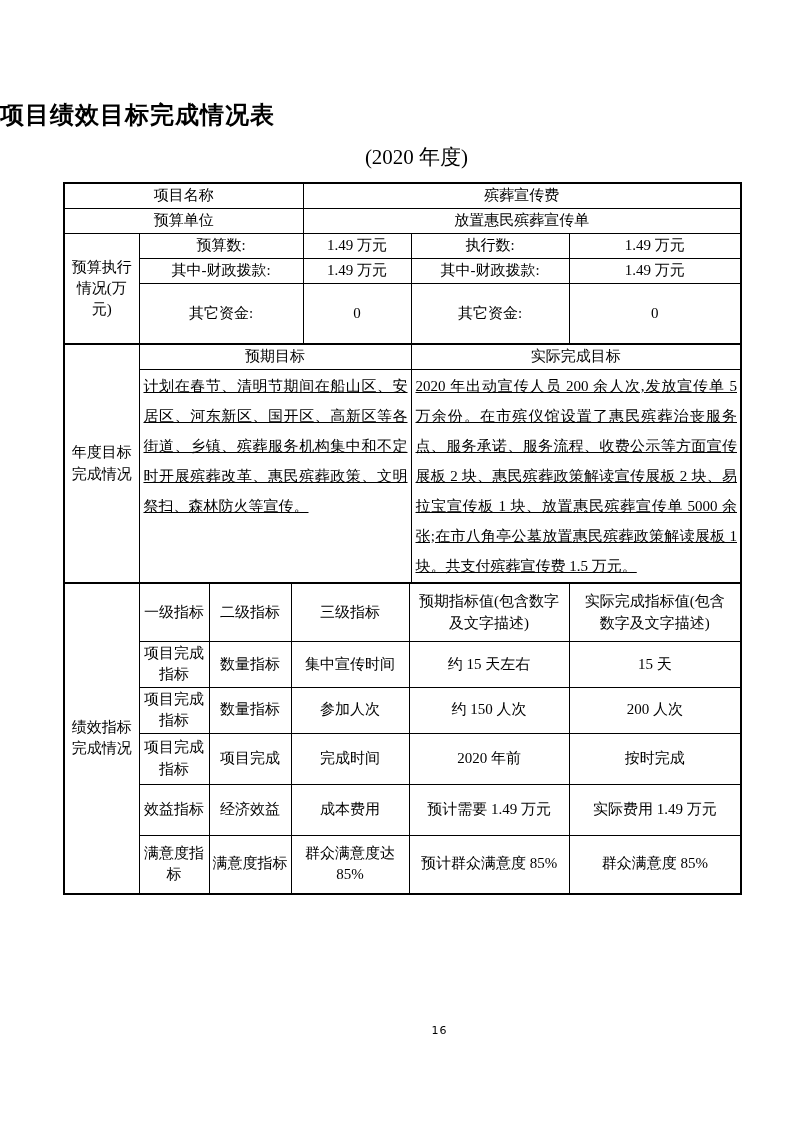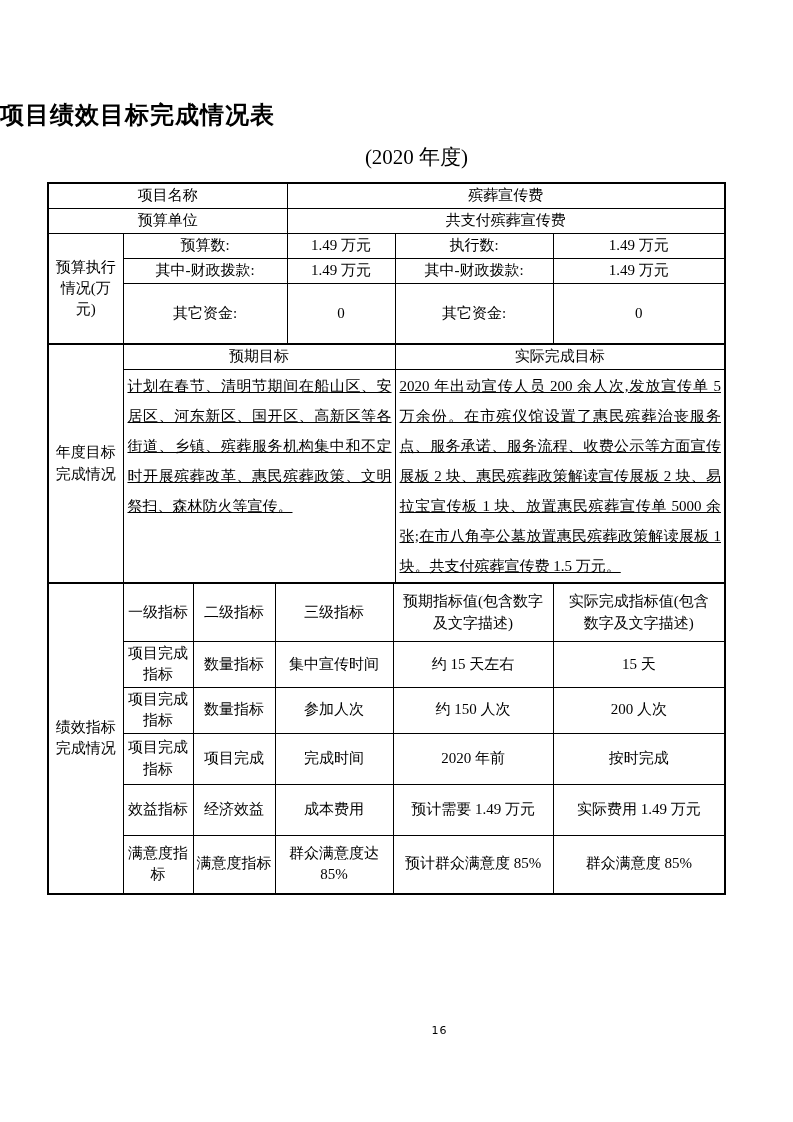--- a/index.html
+++ b/index.html
@@ -9,21 +9,21 @@
     overflow:hidden;
   }
   .title{
     position:absolute;top:99px;left:0;width:100%;
     font-size:24px;font-weight:700;letter-spacing:1px;
   }
   .subtitle{
     position:absolute;top:143px;left:0;width:100%;text-align:center;
     font-size:21px;font-weight:400;padding-left:20px;
   }
-  .tables{position:absolute;top:182px;left:47px;width:609px;}
+  .tables{position:absolute;top:182px;left:63px;width:609px;}
   table.tbl{
     border-collapse:collapse;table-layout:fixed;width:677px;
     border:2px solid #000;
   }
   table.tbl + table.tbl{margin-top:-2px;}
   .tbl td{
     border:1px solid #000;text-align:center;vertical-align:middle;
     font-size:15px;line-height:1.42;padding:1px 2px;overflow:hidden;
   }
   .pre{white-space:pre-line;margin-left:32px;}
@@ -55,21 +55,21 @@
       <col style="width:158px">
         <col style="width:172px">
     </colgroup>
     <tbody>
         <tr>
       <td colspan="2" style="height:22px">项目名称</td>
       <td colspan="3">殡葬宣传费</td>
     </tr>
     <tr>
       <td colspan="2" style="height:22px">预算单位</td>
-      <td colspan="3">共支付殡葬宣传费</td>
+      <td colspan="3">放置惠民殡葬宣传单</td>
     </tr>
     <tr>
       <td rowspan="3" class="pre">预算执行
 情况(万
 元)</td>
       <td style="height:22px">预算数:</td>
       <td>1.49 万元</td>
       <td>执行数:</td>
       <td>1.49 万元</td>
     </tr>

